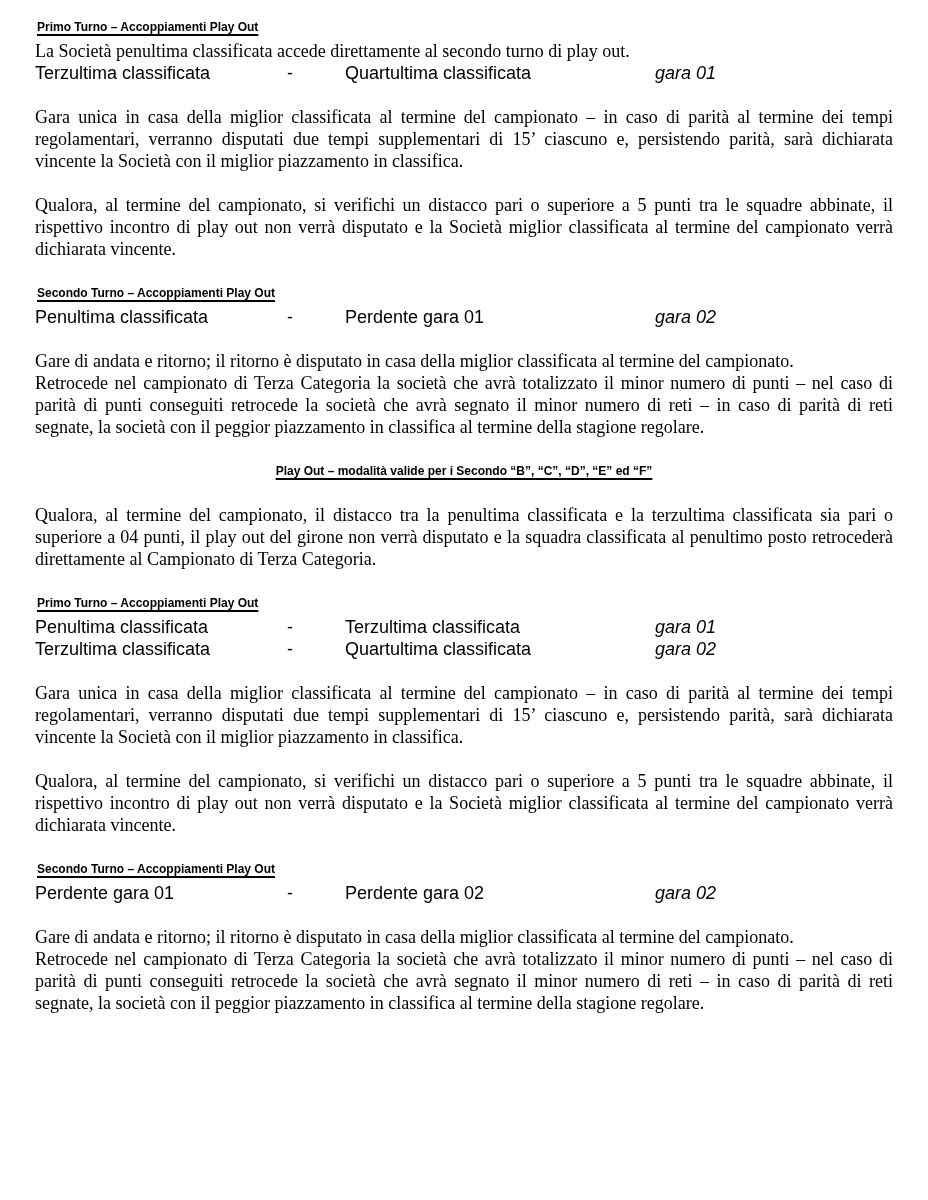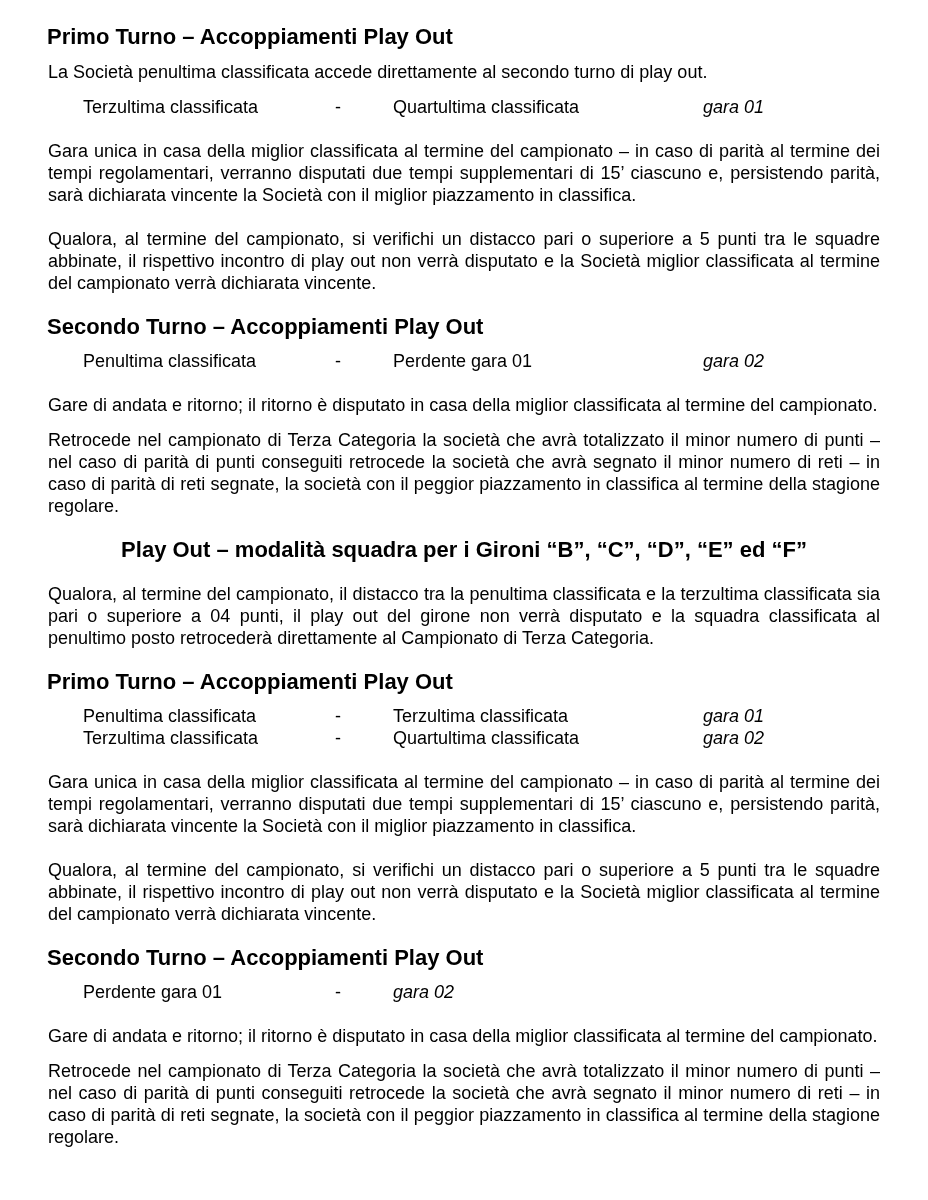--- a/index.html
+++ b/index.html
@@ -8,32 +8,33 @@
     width: 928px;
     min-height: 1200px;
     background: #ffffff;
     color: #000000;
     padding: 14px 35px 40px 35px;
     font-family: "Liberation Sans", sans-serif;
     font-size: 18px;
     line-height: 22px;
   }
   .hd {
-    font-size: 22px;
+    font-size: 12px;
     line-height: 22px;
     font-weight: bold;
+    text-decoration: underline;
     text-decoration-thickness: 2px;
     text-underline-offset: 3px;
-    margin: 12px;
+    margin: 2px;
   }
   .center { text-align: center; }
-  p { margin: 13px; }
+  p { margin: 0; font-family: Liberation Serif, serif; }
   .just { text-align: justify; }
   .sp { margin-top: 22px; }
-  .match { display: flex; margin-left: 48px; }
+  .match { display: flex; }
   .match .c1 { width: 252px; flex: 0 0 252px; }
   .match .cd { width: 58px;  flex: 0 0 58px; }
   .match .c2 { width: 310px; flex: 0 0 310px; }
   .match .c3 { flex: 1; font-style: italic; }
 </style>
 </head>
 <body>
 
 <div class="page">
 
@@ -56,21 +57,21 @@
       <span class="c1">Penultima classificata</span>
       <span class="cd">-</span>
       <span class="c2">Perdente gara 01</span>
       <span class="c3">gara 02</span>
     </div>
     <p class="just sp">Gare di andata e ritorno; il ritorno è disputato in casa della miglior classificata al termine del campionato.</p>
     <p class="just">Retrocede nel campionato di Terza Categoria la società che avrà totalizzato il minor numero di punti – nel caso di parità di punti conseguiti retrocede la società che avrà segnato il minor numero di reti – in caso di parità di reti segnate, la società con il peggior piazzamento in classifica al termine della stagione regolare.</p>
   </section>
 
   <section>
-    <h2 class="hd center sp">Play Out – modalità squadra per i Gironi “B”, “C”, “D”, “E” ed “F”</h2>
+    <h2 class="hd center sp">Play Out – modalità valide per i Secondo “B”, “C”, “D”, “E” ed “F”</h2>
     <p class="just sp">Qualora, al termine del campionato, il distacco tra la penultima classificata e la terzultima classificata sia pari o superiore a 04 punti, il play out del girone non verrà disputato e la squadra classificata al penultimo posto retrocederà direttamente al Campionato di Terza Categoria.</p>
   </section>
 
   <section>
     <h2 class="hd sp">Primo Turno – Accoppiamenti Play Out</h2>
     <div class="match">
       <span class="c1">Penultima classificata</span>
       <span class="cd">-</span>
       <span class="c2">Terzultima classificata</span>
       <span class="c3">gara 01</span>
@@ -83,19 +84,20 @@
     </div>
     <p class="just sp">Gara unica in casa della miglior classificata al termine del campionato – in caso di parità al termine dei tempi regolamentari, verranno disputati due tempi supplementari di 15’ ciascuno e, persistendo parità, sarà dichiarata vincente la Società con il miglior piazzamento in classifica.</p>
     <p class="just sp">Qualora, al termine del campionato, si verifichi un distacco pari o superiore a 5 punti tra le squadre abbinate, il rispettivo incontro di play out non verrà disputato e la Società miglior classificata al termine del campionato verrà dichiarata vincente.</p>
   </section>
 
   <section>
     <h2 class="hd sp">Secondo Turno – Accoppiamenti Play Out</h2>
     <div class="match">
       <span class="c1">Perdente gara 01</span>
       <span class="cd">-</span>
+      <span class="c2">Perdente gara 02</span>
       <span class="c3">gara 02</span>
     </div>
     <p class="just sp">Gare di andata e ritorno; il ritorno è disputato in casa della miglior classificata al termine del campionato.</p>
     <p class="just">Retrocede nel campionato di Terza Categoria la società che avrà totalizzato il minor numero di punti – nel caso di parità di punti conseguiti retrocede la società che avrà segnato il minor numero di reti – in caso di parità di reti segnate, la società con il peggior piazzamento in classifica al termine della stagione regolare.</p>
   </section>
 
 </div>
 
 </body></html>

